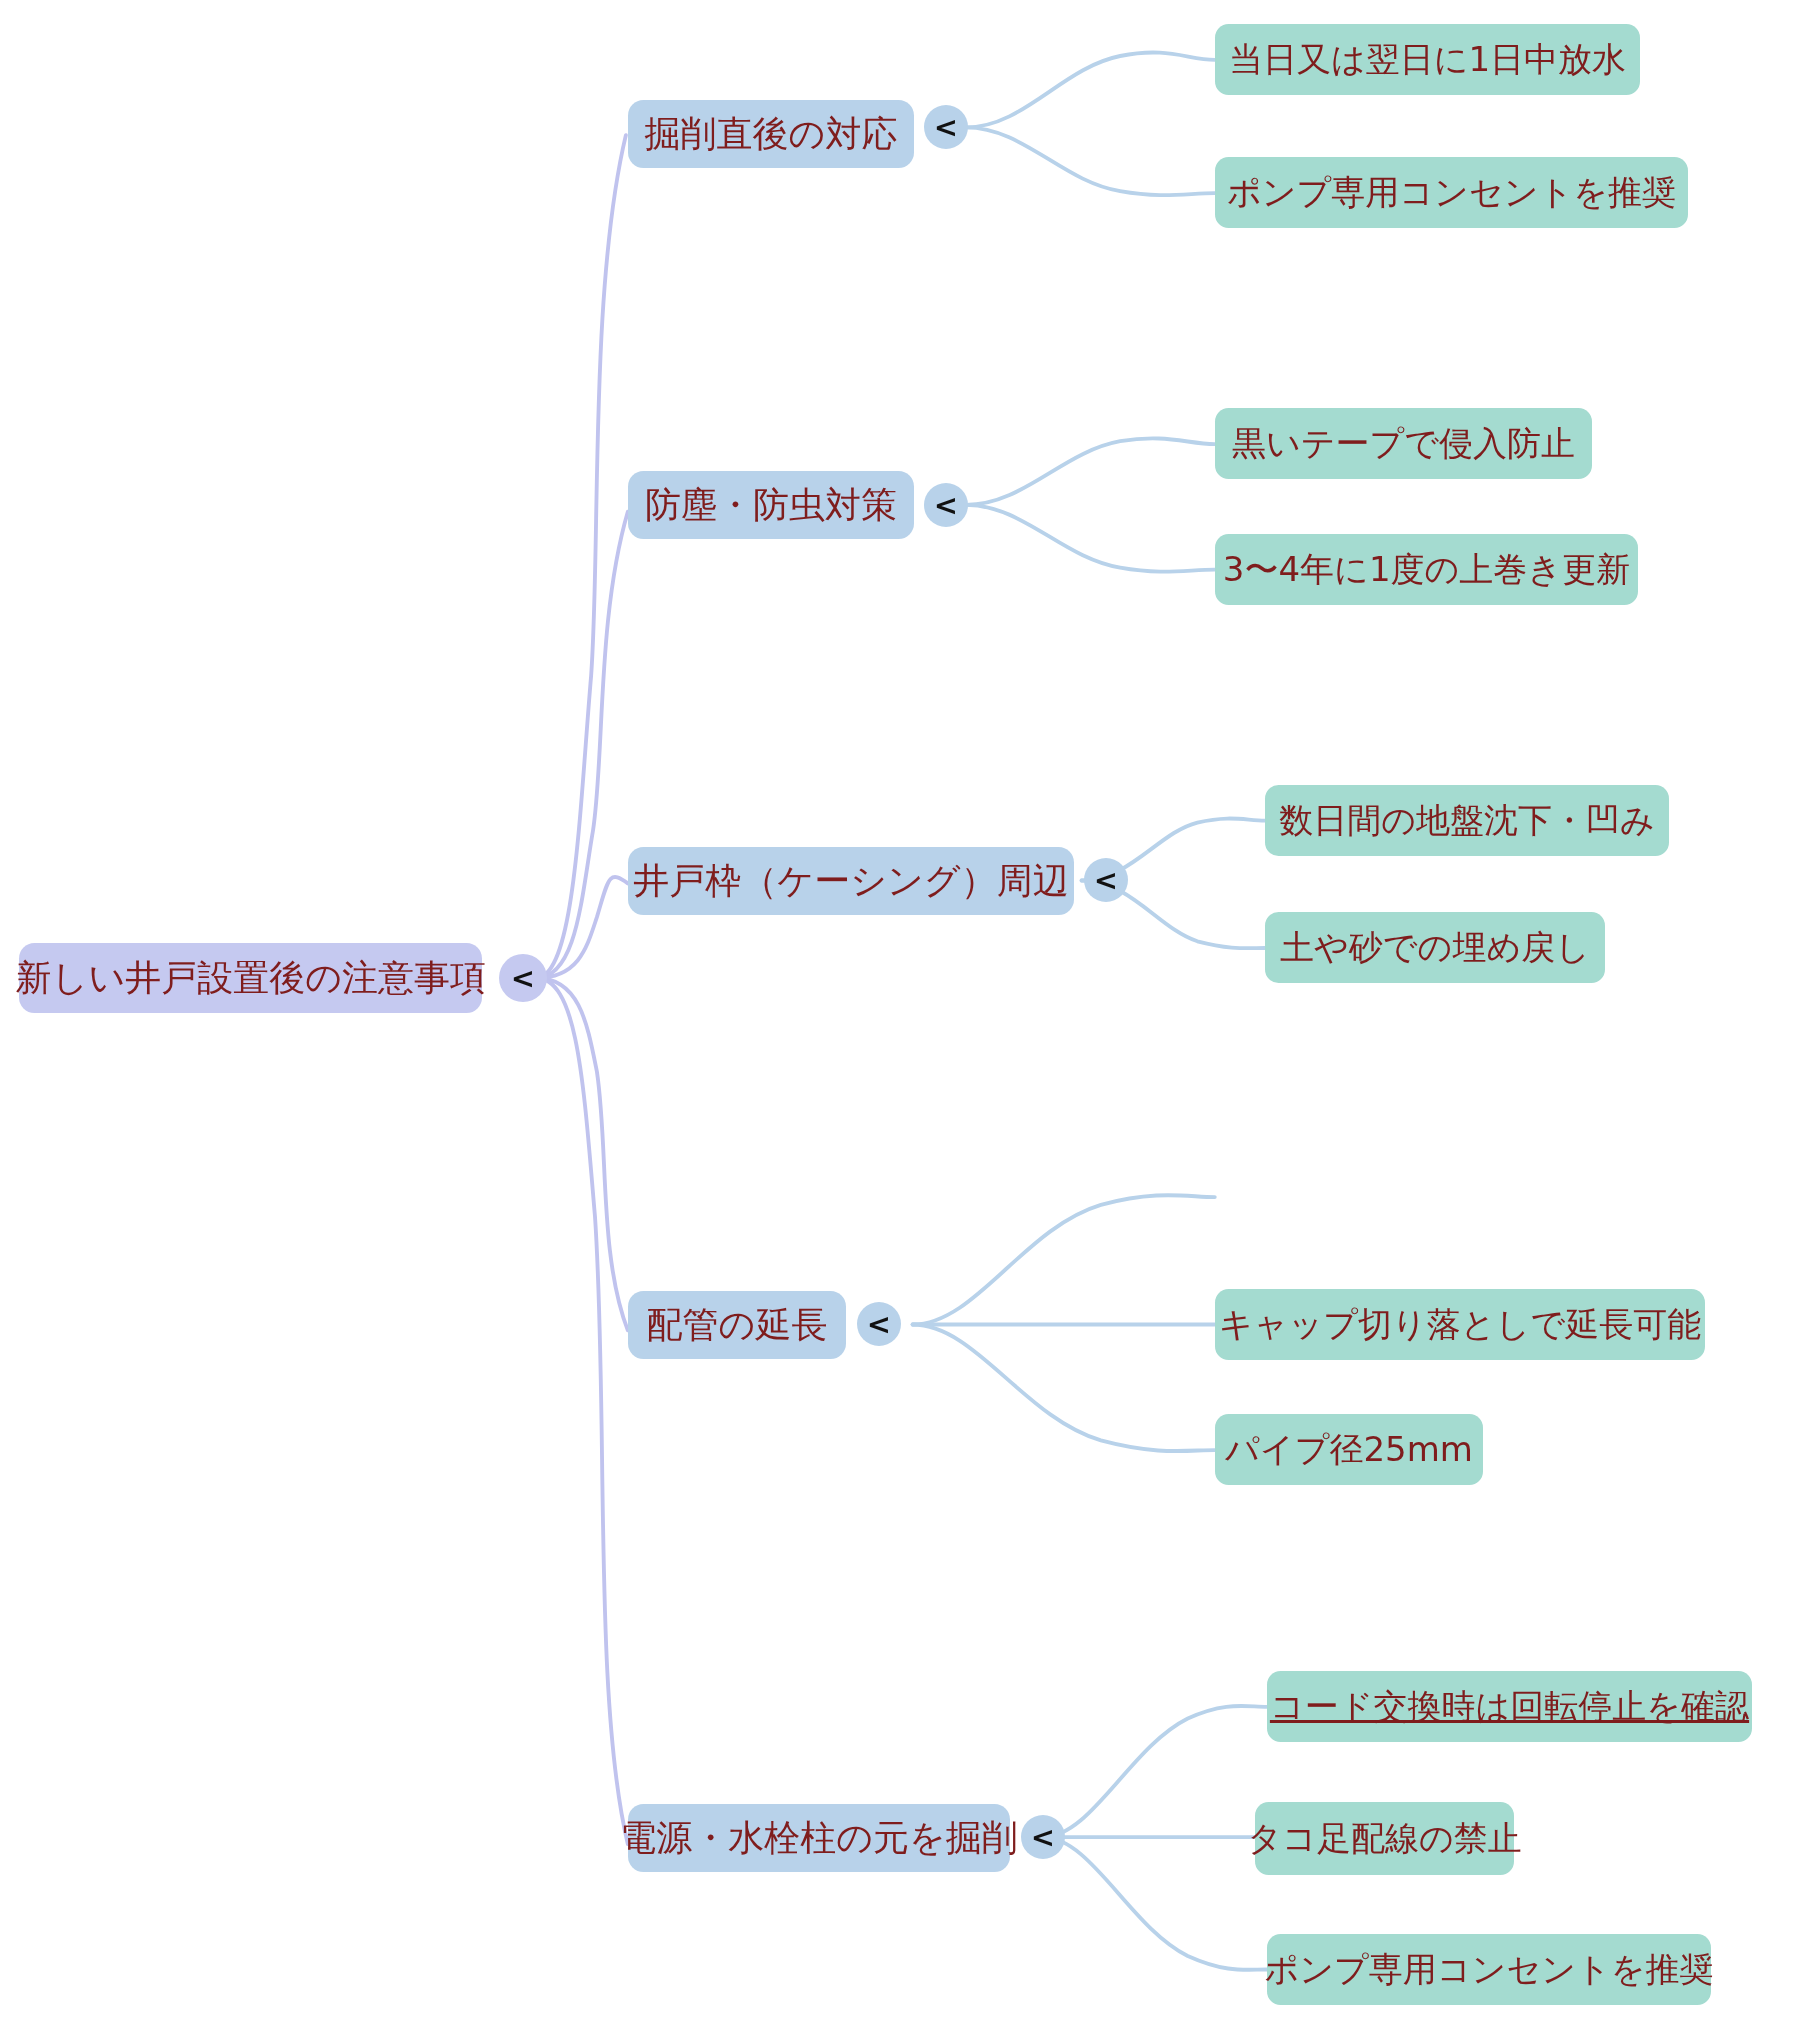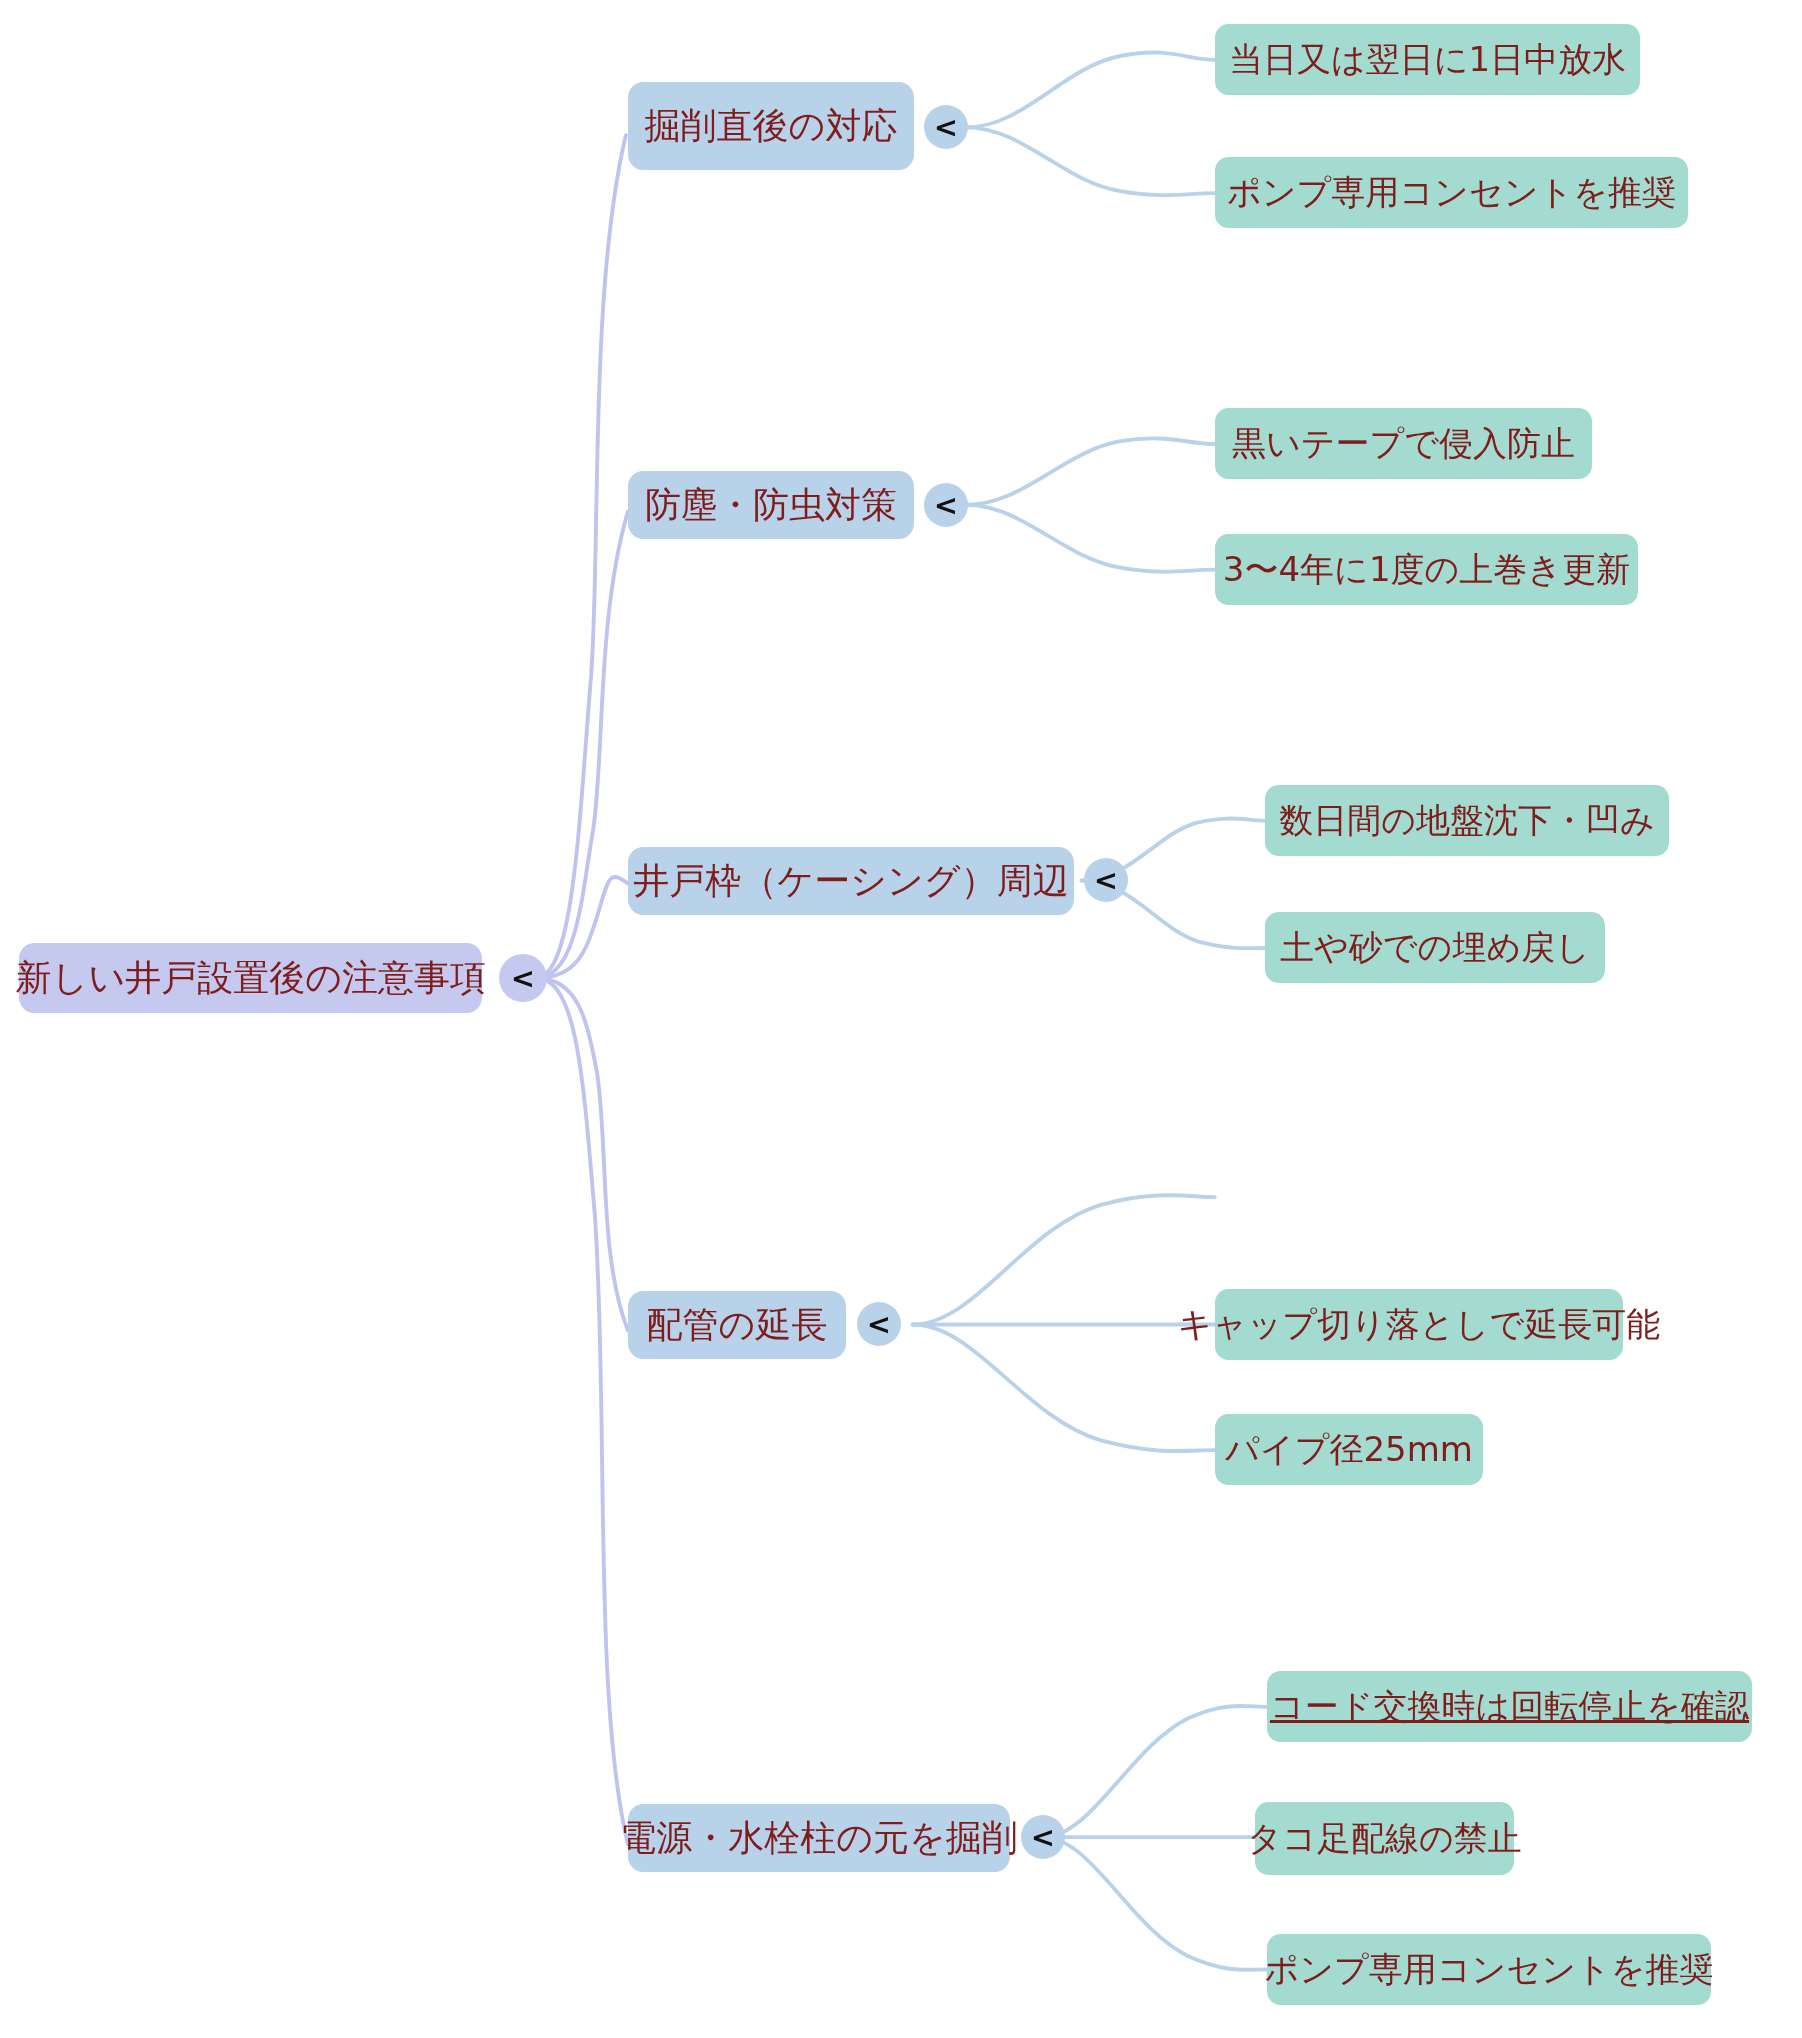--- a/index.html
+++ b/index.html
@@ -79,21 +79,21 @@
     </g>
   </svg>
 
   <div class="node node-root" style="left:19.3px;top:943px;width:463px;height:70px;">
     <span>新しい井戸設置後の注意事項</span>
   </div>
   <div class="toggle toggle-root" style="left:499px;top:954px;width:48px;height:48px;">
     <span>&lt;</span>
   </div>
 
-  <div class="node node-branch" style="left:628px;top:82px;width:286px;height:88px;">
+  <div class="node node-branch" style="left:628px;top:100px;width:286px;height:68px;">
     <span>掘削直後の対応</span>
   </div>
   <div class="toggle toggle-branch" style="left:924px;top:105px;width:44px;height:44px;">
     <span>&lt;</span>
   </div>
   <div class="node node-leaf" style="left:1215px;top:24px;width:425px;height:71px;">
     <span>当日又は翌日に1日中放水</span>
   </div>
   <div class="node node-leaf" style="left:1215px;top:157px;width:473px;height:71px;">
     <span>ポンプ専用コンセントを推奨</span>
@@ -124,21 +124,21 @@
   <div class="node node-leaf" style="left:1265px;top:912px;width:340px;height:71px;">
     <span>土や砂での埋め戻し</span>
   </div>
 
   <div class="node node-branch" style="left:628px;top:1291px;width:218px;height:68px;">
     <span>配管の延長</span>
   </div>
   <div class="toggle toggle-branch" style="left:857px;top:1302px;width:44px;height:44px;">
     <span>&lt;</span>
   </div>
-  <div class="node node-leaf" style="left:1215px;top:1289px;width:408px;height:71px;">
+  <div class="node node-leaf" style="left:1215px;top:1289px;width:490px;height:71px;">
     <span>キャップ切り落としで延長可能</span>
   </div>
   <div class="node node-leaf" style="left:1215px;top:1414px;width:268px;height:71px;">
     <span>パイプ径25mm</span>
   </div>
 
   <div class="node node-branch" style="left:628px;top:1804px;width:382px;height:68px;">
     <span>電源・水栓柱の元を掘削</span>
   </div>
   <div class="toggle toggle-branch" style="left:1021px;top:1815px;width:44px;height:44px;">

